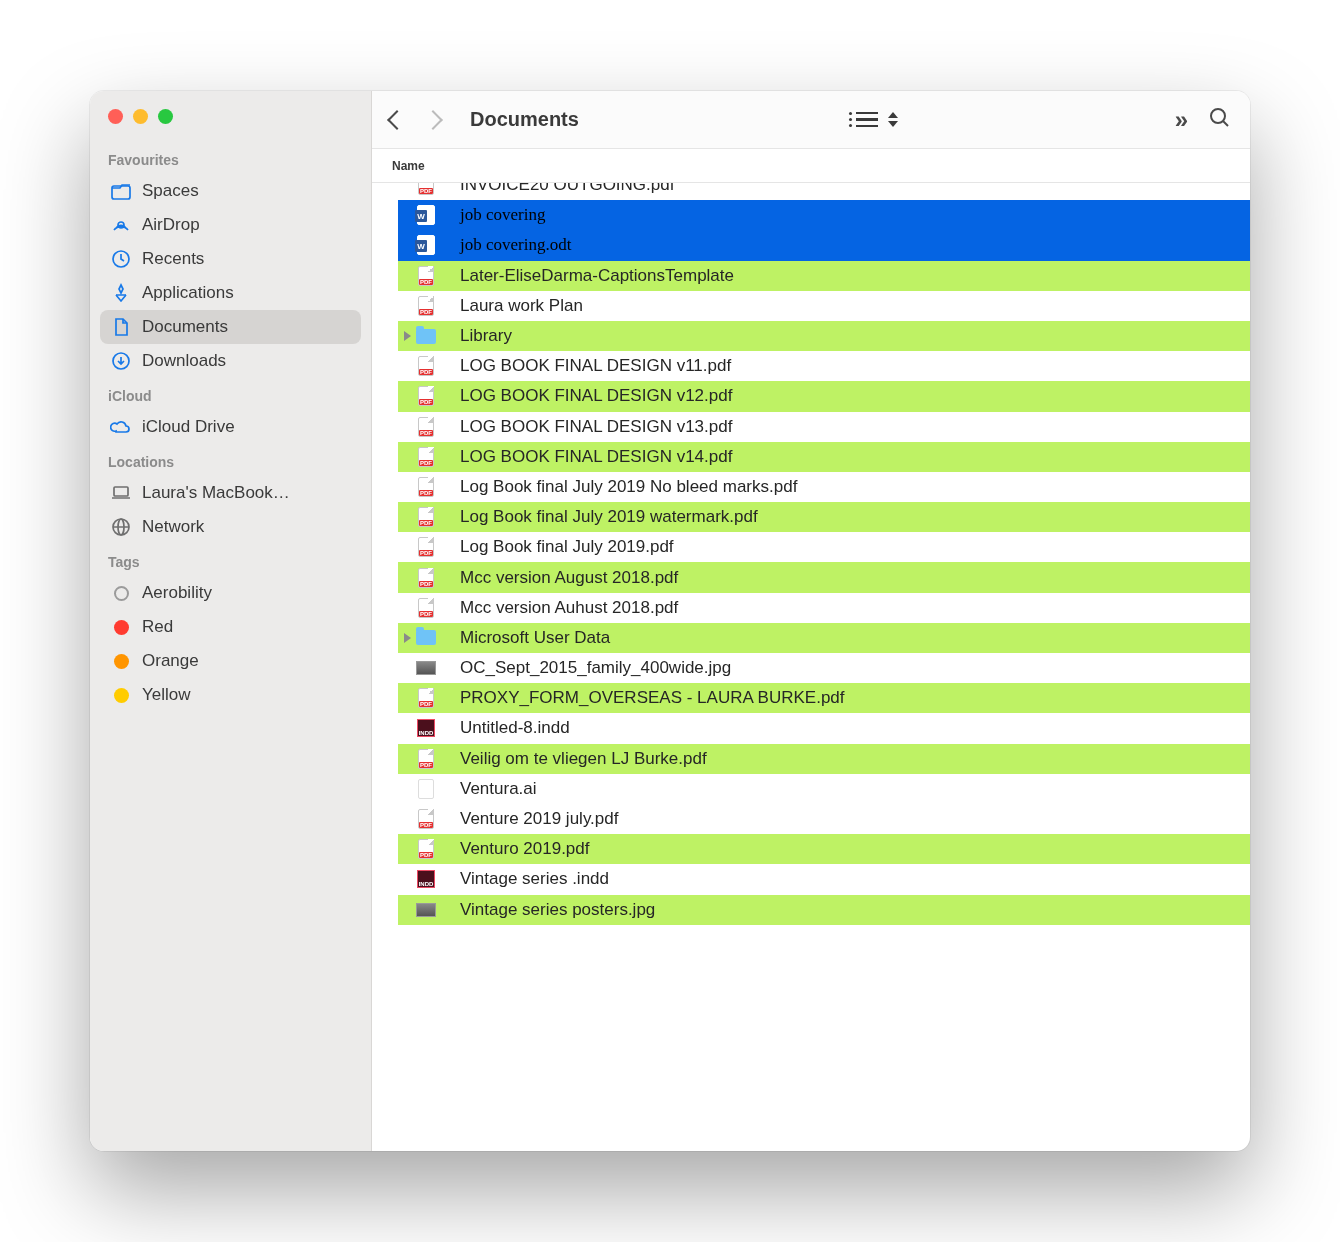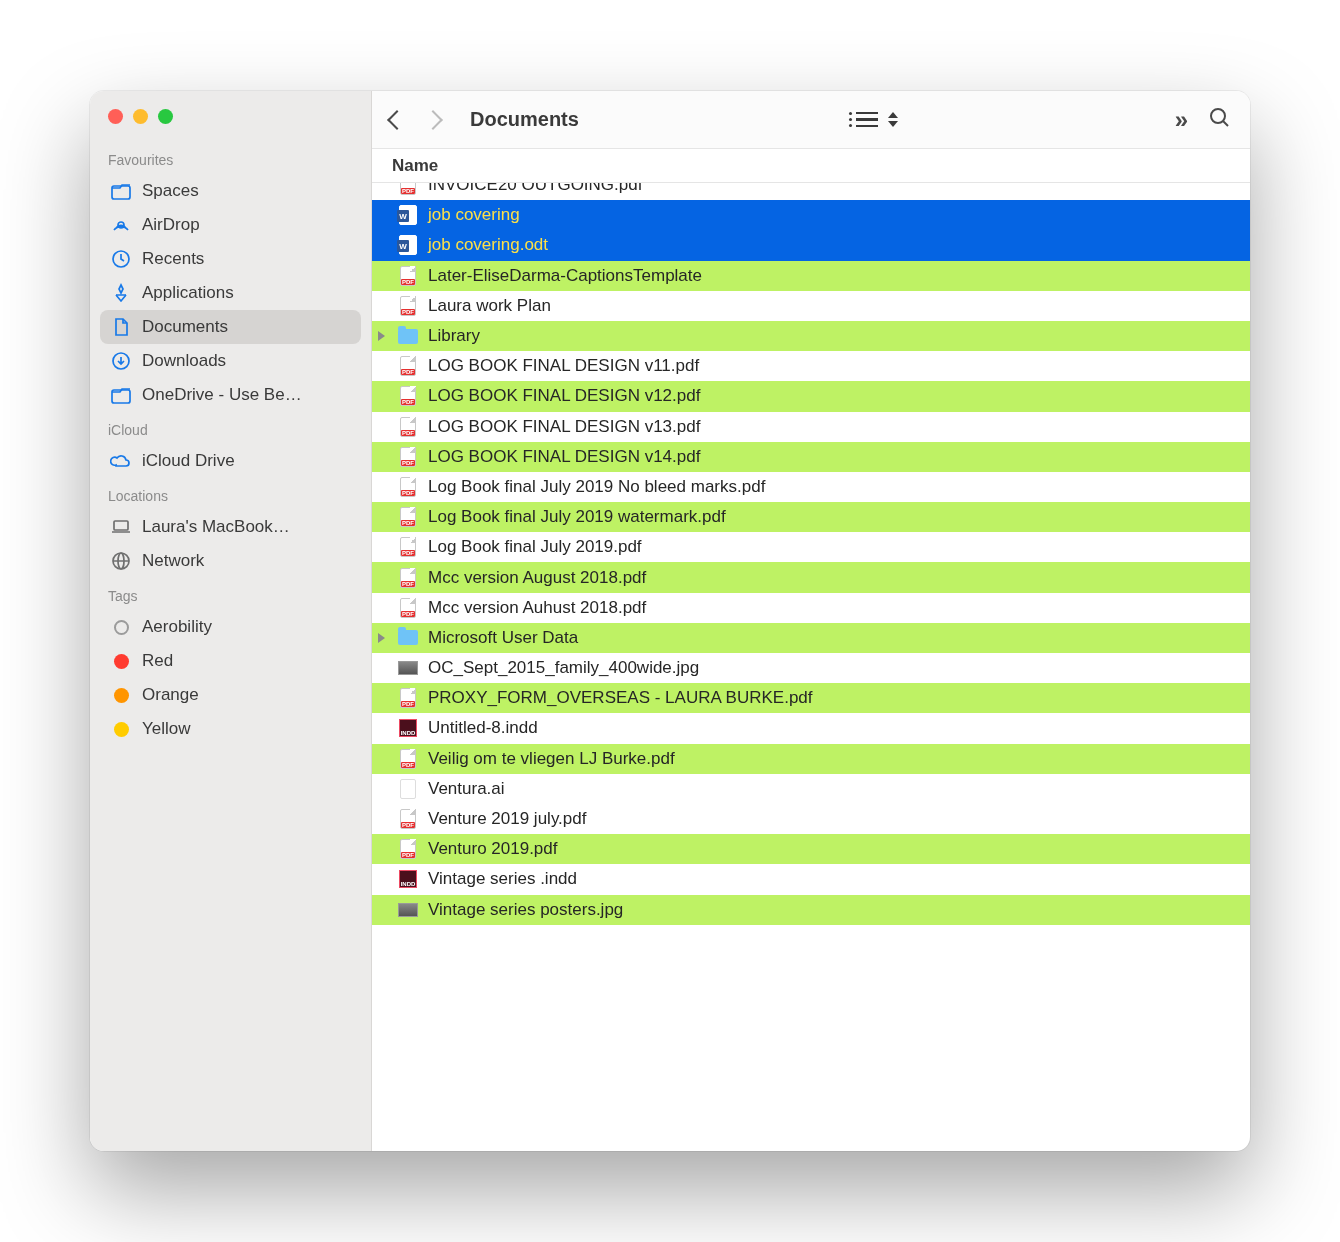--- a/index.html
+++ b/index.html
@@ -21,21 +21,21 @@
   .sidebar {
     width: 282px;
     background: #ecebea;
     border-right: 1px solid #d9d7d5;
     padding: 12px 10px 10px 10px;
     overflow: hidden;
   }
   .traffic { display:flex; gap:10px; padding: 6px 4px 18px 8px; }
   .traffic span { width:15px; height:15px; border-radius:50%; display:inline-block; }
   .t-close{background:#ff5f57;} .t-min{background:#febc2e;} .t-max{background:#28c840;}
-  .sb-section { font-size: 14px; color:#8b8b8b; font-weight:400; padding: 10px 8px 6px; }
+  .sb-section { font-size: 14px; color:#8b8b8b; font-weight:700; padding: 10px 8px 6px; }
   .sb-item {
     display:flex; align-items:center; gap:10px;
     padding: 6px 10px; border-radius:8px;
     font-size: 17px; color:#3a3a3a; cursor:default;
     white-space: nowrap; overflow:hidden; text-overflow:ellipsis;
   }
   .sb-item.active { background:#d6d4d2; }
   .sb-icon { width:22px; height:22px; display:flex; align-items:center; justify-content:center; flex:0 0 22px;}
   .sb-icon svg { stroke:#1879e8; fill:none; stroke-width:1.7; }
   .sb-icon.mono svg { stroke:#6f6f6f; }
@@ -56,32 +56,32 @@
   .list-lines { display:flex; flex-direction:column; gap:4px;}
   .list-lines span{ width:22px; height:2.2px; background:#3a3a3a; position:relative;}
   .list-lines span::before{content:""; position:absolute; left:-7px; width:3px; height:3px; background:#3a3a3a; border-radius:50%; top:-0.5px;}
   .updown { display:flex; flex-direction:column; gap:3px;}
   .updown i{ width:0;height:0;border-left:5px solid transparent;border-right:5px solid transparent;}
   .updown .up{border-bottom:6px solid #3a3a3a;} .updown .dn{border-top:6px solid #3a3a3a;}
   .dblchev { font-size:24px; color:#4a4a4a; font-weight:600;}
   .search-icon svg { stroke:#4a4a4a; fill:none; stroke-width:2;}
   .header-row {
     height:34px; display:flex; align-items:center; padding-left:20px;
-    border-bottom:1px solid #e5e5e5; font-weight:600; color:#3a3a3a; font-size:17px;
+    border-bottom:1px solid #e5e5e5; font-weight:600; color:#3a3a3a; font-size:12px;
     background:#fff;
   }
   .filelist { flex:1; overflow:hidden; }
   .row {
     height:30.2px; display:flex; align-items:center;
-    padding-left:26px; font-size:17px; color:#262626; gap:10px;
-    white-space:nowrap; position:relative;
+    padding-left:18px; font-size:17px; color:#262626; gap:24px;
+    white-space:nowrap; position:relative;margin-left:26px;
   }
   .row.even{ background:#fff;} .row.odd{ background:#bef264;}
   .row.sel { background:#0564e3; color:#fff;}
-  .row.sel .ftext{color:#fde047;}
+  .row.sel .ftext{color:#000000;font-family:Liberation Serif, serif;}
   .row.cut{ margin-top:-13px;}
   .disclosure { position:absolute; left:6px; width:0;height:0; border-top:5px solid transparent; border-bottom:5px solid transparent; border-left:7px solid #8a8a8a;}
   .ficon { width:20px; height:22px; display:flex; align-items:center; justify-content:center; flex:0 0 20px;}
   .ftext { color:#262626;}
   .docpage{ width:16px; height:20px; border:1px solid #c8c8c8; border-radius:2px; background:#fff; position:relative; display:flex; align-items:flex-end; justify-content:center; font-size:7px; font-weight:700;}
   .docpage.pdf::after{content:"PDF"; background:#e53030; color:#fff; font-size:6px; padding:0 1px; border-radius:1px;}
   .docpage.pdf .corner, .docpage .corner{ position:absolute; top:-1px; right:-1px; width:6px; height:6px; background:linear-gradient(135deg,#fff 50%, #c8c8c8 50%);}
   .wordicon{ width:18px; height:20px; background:#fff; border:1px solid #cfe0f5; border-radius:2px; position:relative;}
   .wordicon::before{content:"W"; position:absolute; left:-3px; top:4px; width:12px; height:12px; background:#2b579a; color:#fff; font-size:8px; font-weight:700; display:flex; align-items:center; justify-content:center; border-radius:1px;}
   .row.sel .wordicon{ border-color:#fff;}
@@ -154,29 +154,20 @@
         </div>
         <div class="sb-item">
           <span class="sb-icon ">
             <svg width="22" height="22" viewBox="0 0 22 22" style="stroke:#1879e8">
               <circle cx="11" cy="11" r="8"></circle>
               <path d="M11 7v6m-3-2l3 3 3-3"></path>
             </svg>
           </span>
           <span>Downloads</span>
         </div>
-        <div class="sb-item">
-          <span class="sb-icon ">
-            <svg width="22" height="22" viewBox="0 0 22 22" style="stroke:#1879e8">
-              <rect x="2" y="6" width="18" height="13" rx="2"></rect>
-              <path d="M2 8h8l2-3h8"></path>
-            </svg>
-          </span>
-          <span>OneDrive - Use Be…</span>
-        </div>
       </div>
 
     <div class="sb-section">iCloud</div>
     <div id="sb-icloud">
         <div class="sb-item">
           <span class="sb-icon ">
             <svg width="22" height="22" viewBox="0 0 22 22" style="stroke:#1879e8">
               <path d="M6 15a4 4 0 1 1 1-7 5 5 0 0 1 9 2 3 3 0 0 1 0 6H6z"></path>
             </svg>
           </span>

